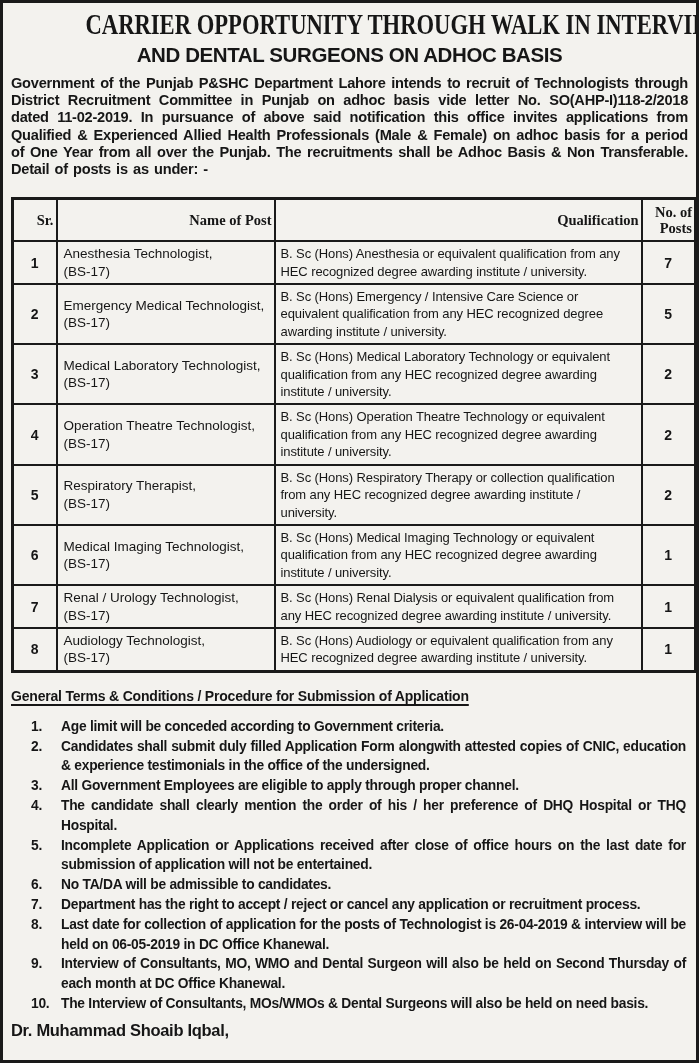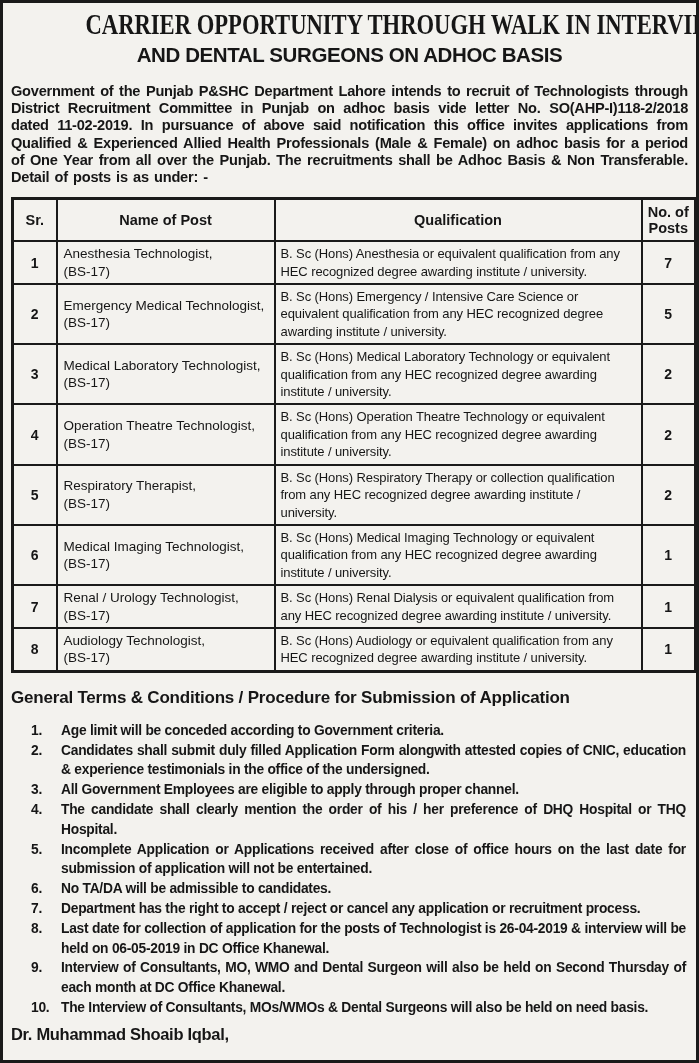--- a/index.html
+++ b/index.html
@@ -28,55 +28,57 @@
     margin:2px 0 2px 0;
   }
   .title2, .title3 {
     text-align:center;
     font-weight:bold;
     font-size:20.5px;
     line-height:25px;
     letter-spacing:-0.4px;
     margin:1px 0;
   }
-  .title3 { margin-bottom:16px; }
+  .title3 { margin-bottom:8px; }
   
   .intro {
     font-size:14.6px;
     font-weight:bold;
     line-height:17.2px;
     letter-spacing:-0.25px;
     word-spacing:1.5px;
     text-align:justify;
-    margin:3px 0 11px 0;
+    margin:3px 0 19px 0;
   }
   
   table.posts {
     width:100%;
     border-collapse:collapse;
     table-layout:fixed;
     border:3px solid #1a1a1a;
   }
   table.posts th, table.posts td { border:2px solid #1a1a1a; }
   table.posts th {
     font-size:14.5px;
     line-height:16px;
     padding:4px 2px;
-    text-align:center;
-    font-weight:bold;
+    text-align:right;
+    font-weight:bold;
+    font-family:Liberation Serif, serif;
   }
   td.c-sr   { text-align:center; font-size:14px; font-weight:bold; }
   td.c-name { font-size:13.5px; line-height:17.5px; padding:1px 6px; vertical-align:middle; }
   td.c-qual { font-size:13px;   line-height:17.4px; padding:3px 5px; vertical-align:middle; letter-spacing:-0.1px;margin-left:27px; }
   td.c-posts{ text-align:center; font-size:14px; font-weight:bold; }
   
   .terms-head {
-    font-size:17px;
+    font-size:14px;
     font-weight:bold;
     letter-spacing:-0.2px;
+    text-decoration:underline;
     text-decoration-thickness:2px;
     text-underline-offset:3px;
     margin:15px 0 0 0;
   }
   ol.terms {
     list-style:none;
     margin:13px 0 0 0;
     padding:0 2px 0 20px;
   }
   ol.terms li {

